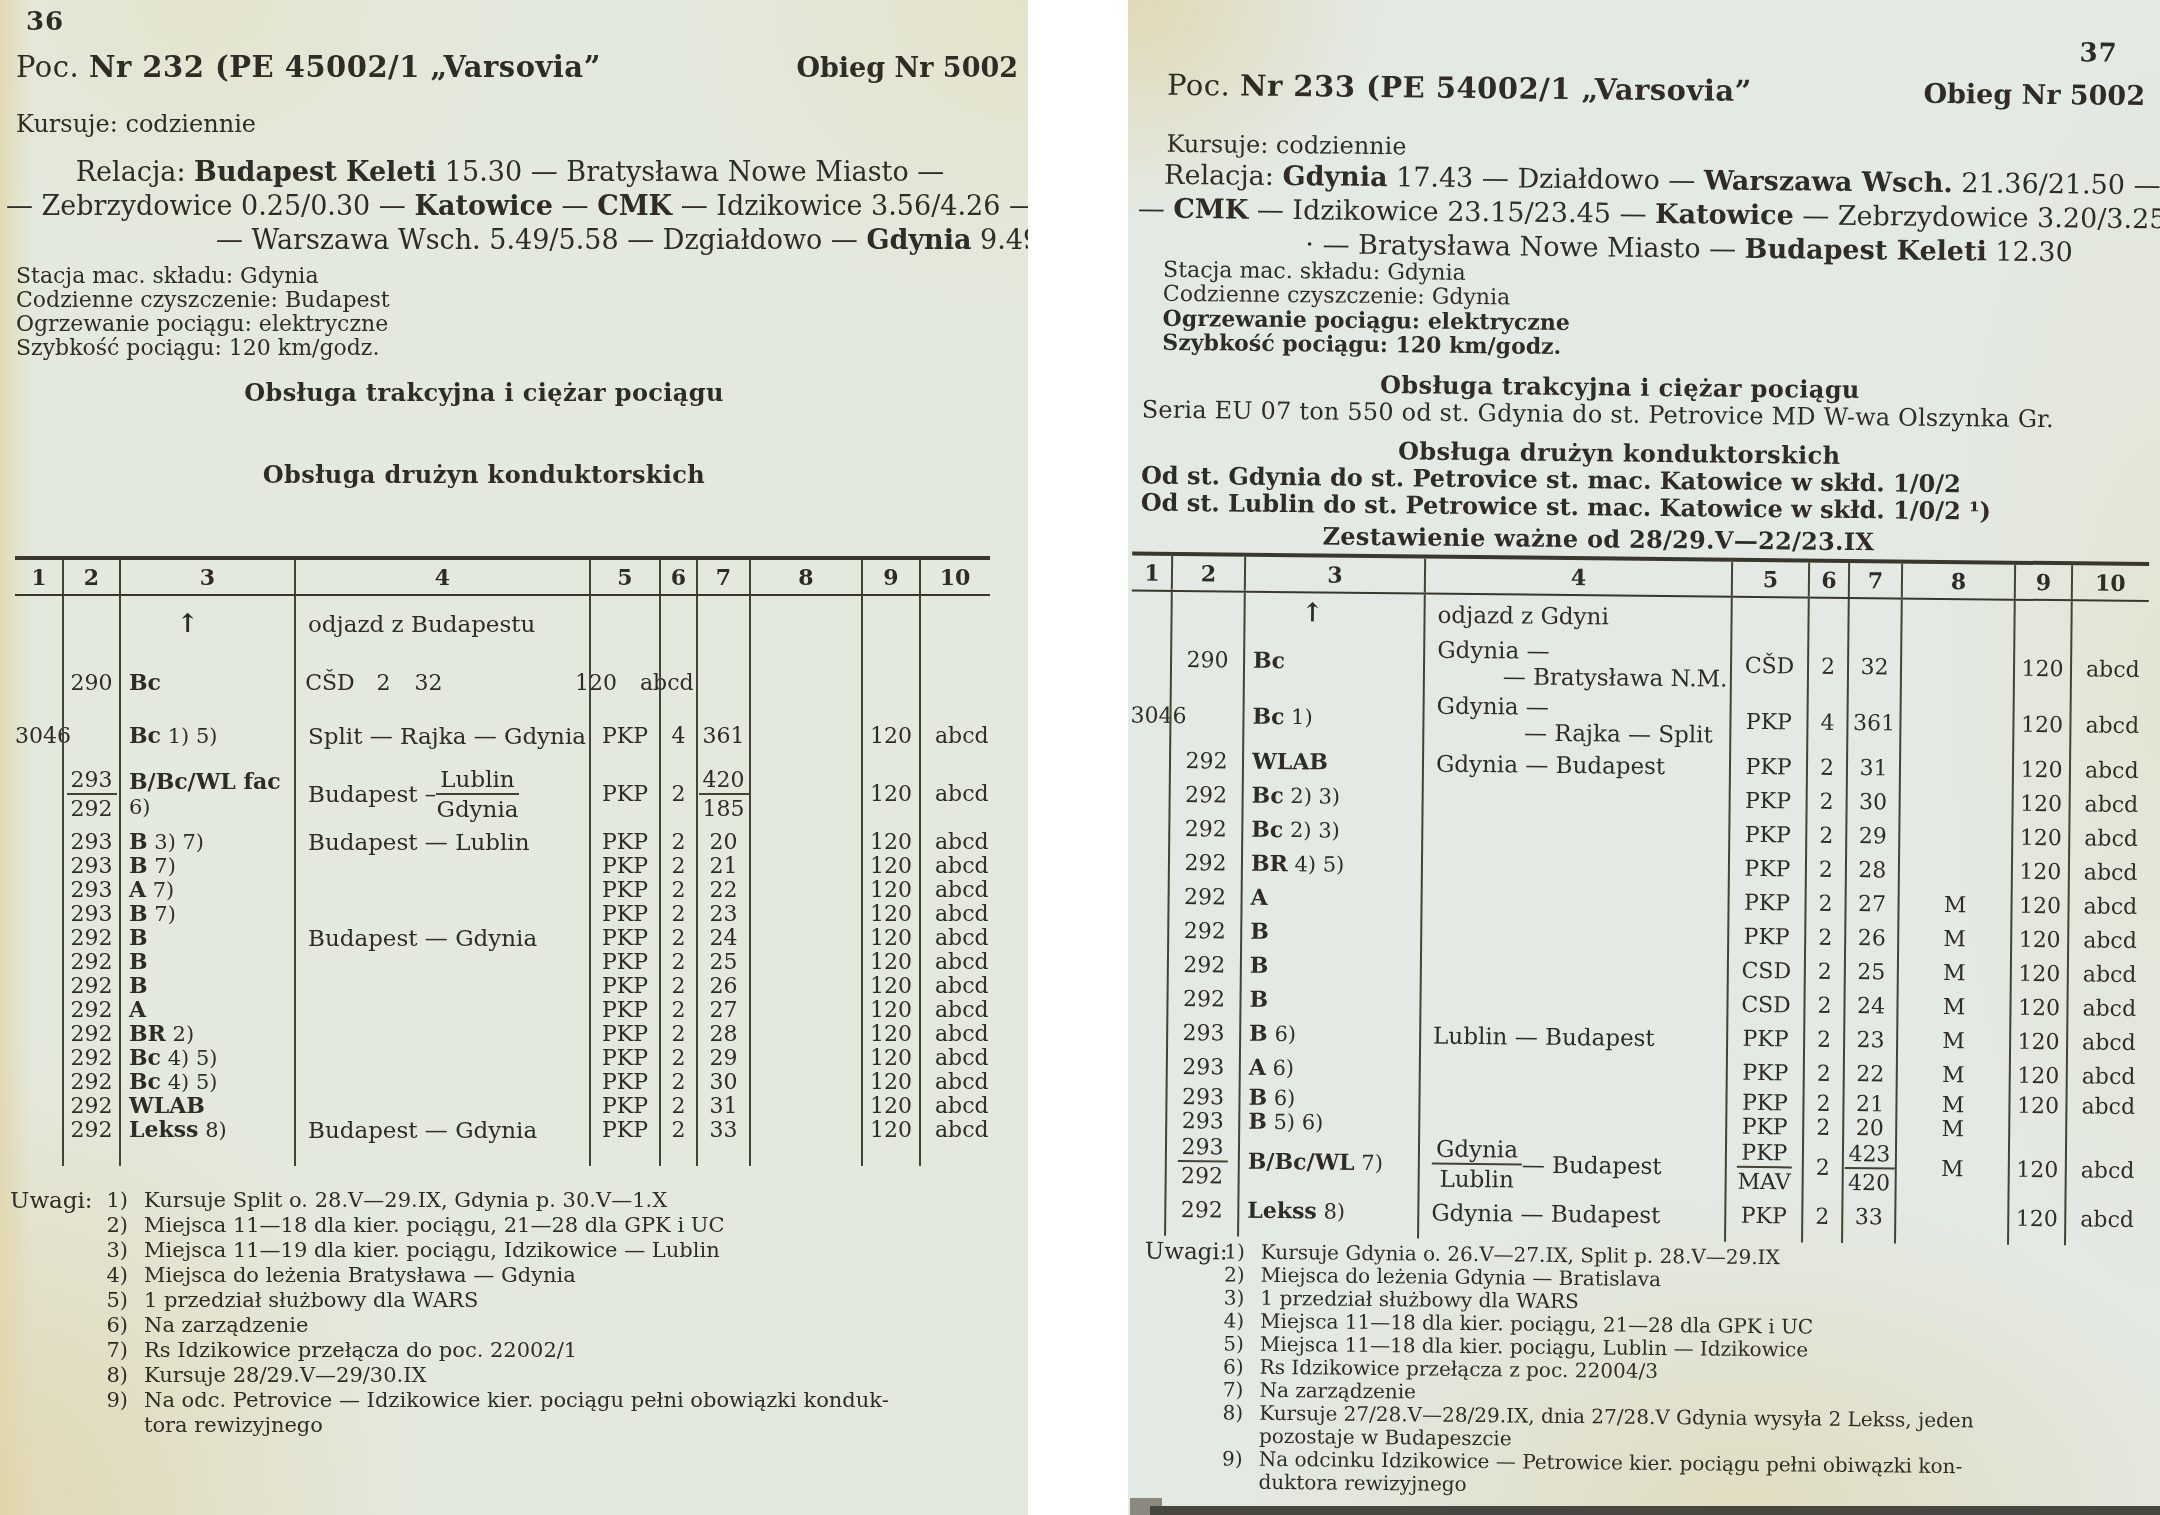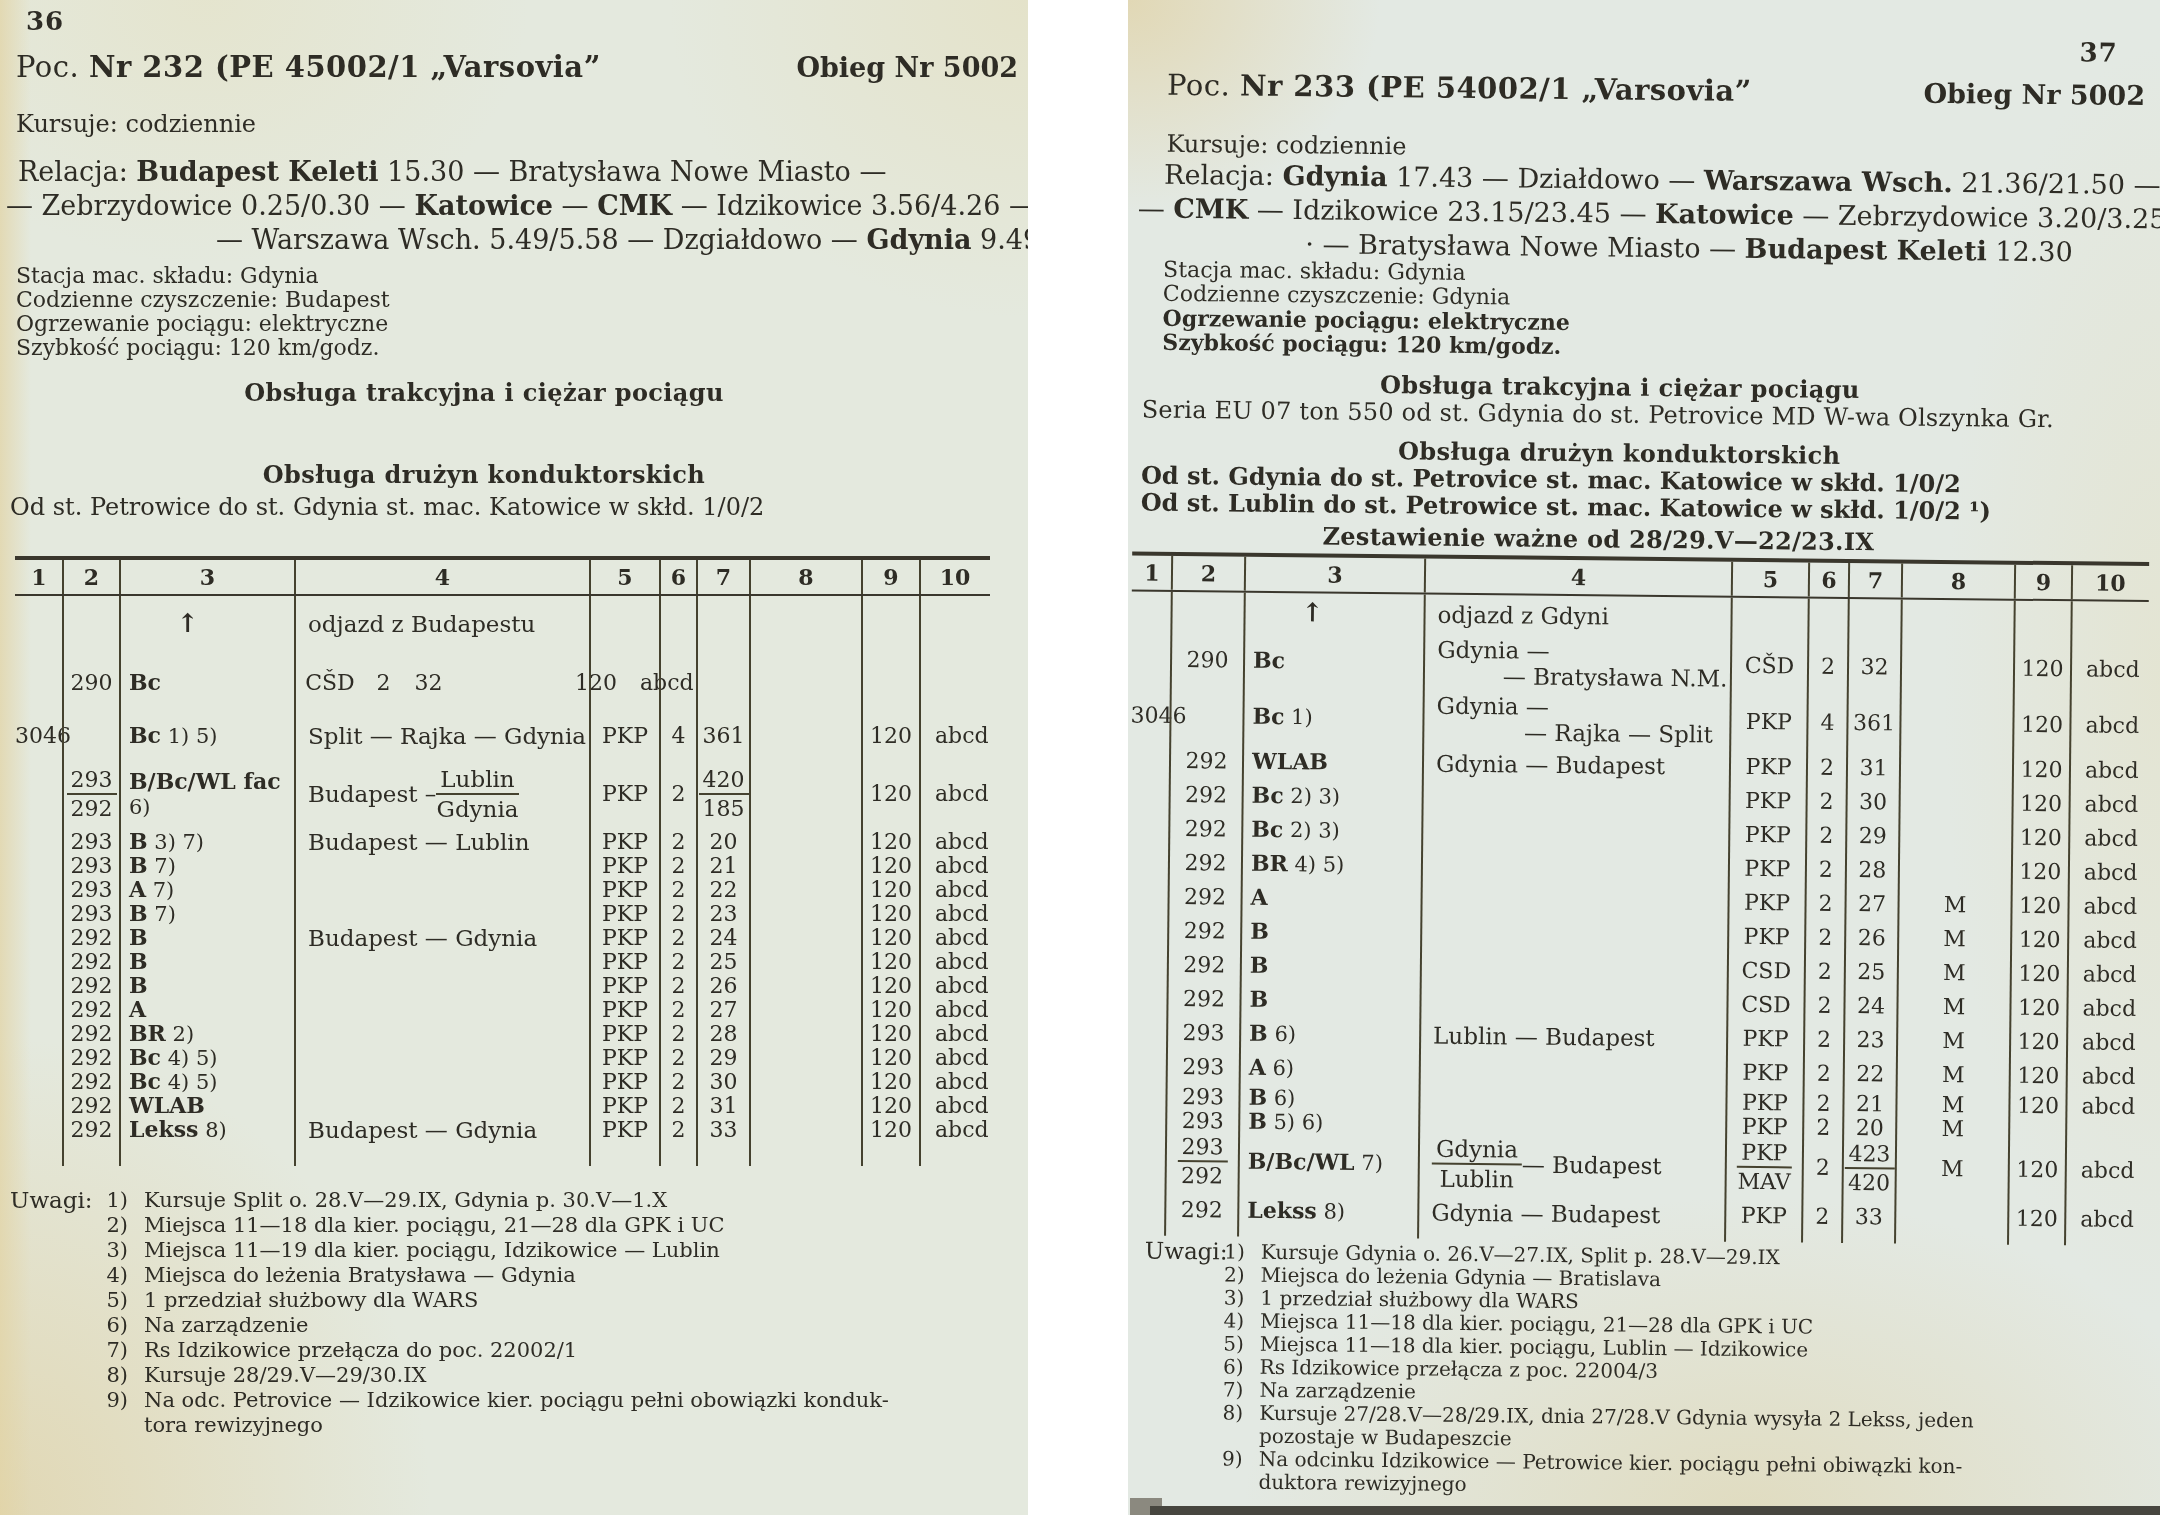--- a/index.html
+++ b/index.html
@@ -98,37 +98,36 @@
 <div class="page" id="page-left">
   <div class="abs pgnum" style="left:26px;top:6px;">36</div>
 
   <div class="abs titlebar" style="left:16px;right:10px;top:50px;">
     <div class="title"><span>Poc. </span><span class="b">Nr 232 (PE 45002/1 „Varsovia”</span></div>
     <div class="obieg">Obieg Nr 5002</div>
   </div>
 
   <div class="abs kursuje" style="left:16px;top:110px;">Kursuje: codziennie</div>
 
-  <div class="abs relacja" style="left:4px;right:26px;top:155px;">
+  <div class="abs relacja" style="left:4px;right:26px;top:155px;text-align:center;">
       <div class="rel-line"><span>Relacja: </span><span class="b">Budapest Keleti</span><span> 15.30 — Bratysława Nowe Miasto —</span></div>
       <div class="rel-line"><span>— Zebrzydowice 0.25/0.30 — </span><span class="b">Katowice</span><span> — </span><span class="b">CMK</span><span> — Idzikowice 3.56/4.26 —</span></div>
       <div class="rel-line"><span>— Warszawa Wsch. 5.49/5.58 — Dzgiałdowo — </span><span class="b">Gdynia</span><span> 9.49</span></div>
     </div>
 
   <div class="abs info-block" style="left:16px;top:264px;">
       <div>Stacja mac. składu: Gdynia</div>
       <div>Codzienne czyszczenie: Budapest</div>
       <div>Ogrzewanie pociągu: elektryczne</div>
       <div>Szybkość pociągu: 120 km/godz.</div>
     </div>
 
   <div class="abs sect-head" style="left:0;right:60px;top:378px;">Obsługa trakcyjna i ciężar pociągu</div>
   <div class="abs sect-head" style="left:0;right:60px;top:460px;">Obsługa drużyn konduktorskich</div>
   <div class="abs od-block" style="left:10px;top:494px;">
-      <div>Od st. Petrowice do st. Gdynia st. mac. Katowice w skłd. 1/0/2</div>
     </div>
 
   <div class="ttable" style="left: 15px; top: 556px; width: 975px;">
       <div class="t-head">
         <div class="hcell" style="width: 48px;">1</div>
         <div class="hcell" style="width: 57px;">2</div>
         <div class="hcell" style="width: 175px;">3</div>
         <div class="hcell" style="width: 295px;">4</div>
         <div class="hcell" style="width: 70px;">5</div>
         <div class="hcell" style="width: 37px;">6</div>

